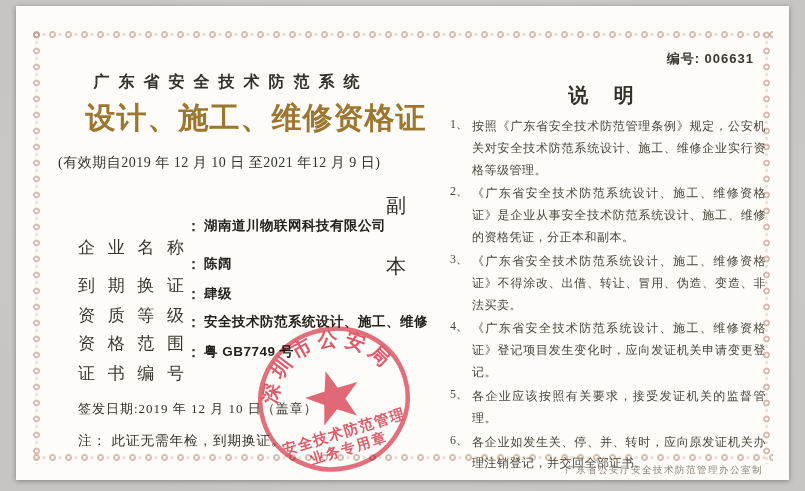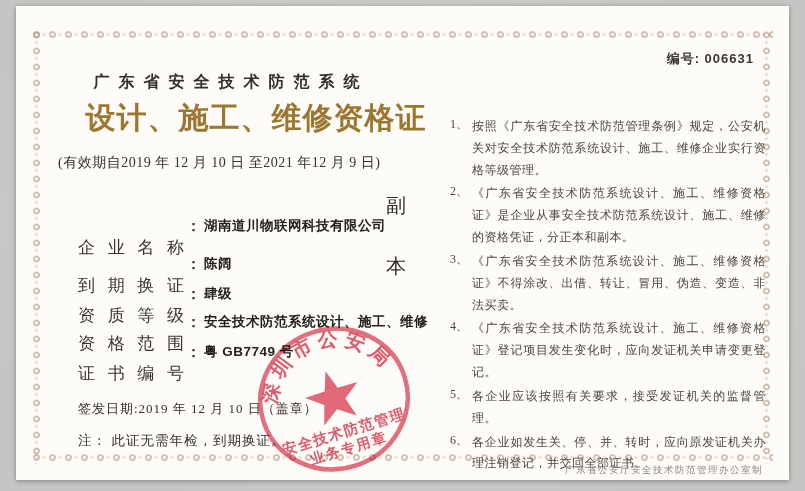--- a/index.html
+++ b/index.html
@@ -117,20 +117,21 @@
 
     <div class="issue-date">签发日期:2019  年 12  月 10  日（盖章）</div>
     <div class="note-line">注： 此证无需年检，到期换证。</div>
 
     <div class="copy-vertical">
       <span>副</span>
       <span>本</span>
     </div>
 
     <div class="serial">编号: 006631</div>
+    <div class="instr-heading">说 明</div>
 
     <div class="instr-list">
       <div class="instr-item">
         <span class="instr-num">1、</span>
         <span class="instr-text">按照《广东省安全技术防范管理条例》规定，公安机关对安全技术防范系统设计、施工、维修企业实行资格等级管理。</span>
       </div>
       <div class="instr-item">
         <span class="instr-num">2、</span>
         <span class="instr-text">《广东省安全技术防范系统设计、施工、维修资格证》是企业从事安全技术防范系统设计、施工、维修的资格凭证，分正本和副本。</span>
       </div>

